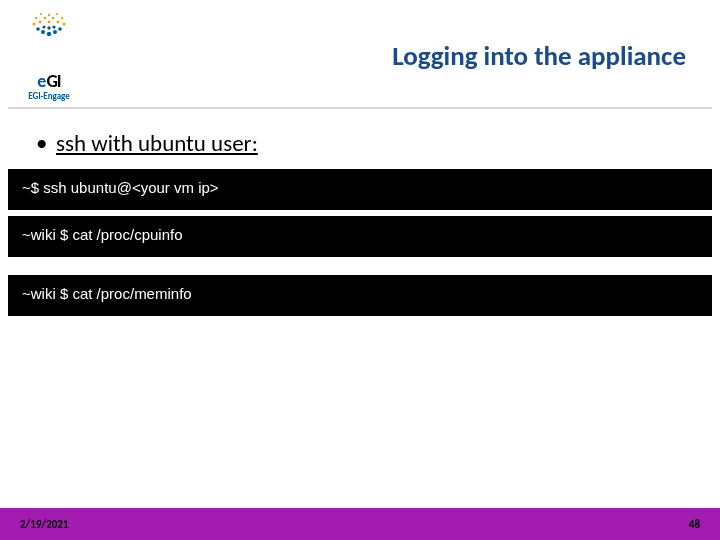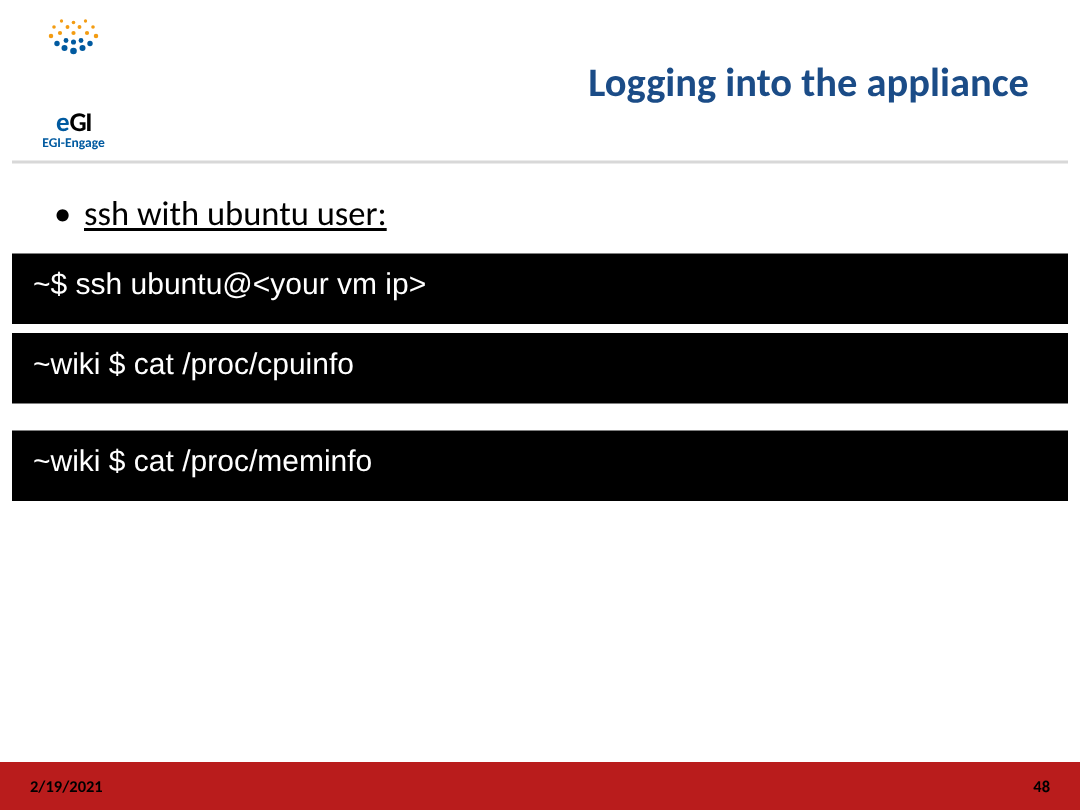--- a/index.html
+++ b/index.html
@@ -73,38 +73,38 @@
   .bullet::before {
     content: "•";
     position: absolute;
     left: 36px;
     top: 6px;
   }
   .term {
     background: #000;
     color: #fff;
     font-family: Arial, Helvetica, sans-serif;
-    font-size: 20px;
+    font-size: 15px;
     padding: 10px 14px 14px 14px;
     margin: 6px 8px 6px 8px;
   }
   .term-gap {
     height: 6px;
   }
   .footer {
     position: absolute;
     bottom: 0;
     left: 0;
     right: 0;
     height: 32px;
     display: flex;
     align-items: center;
     justify-content: space-between;
     padding: 0 20px;
-    background: #b91c1c;
+    background: #a21caf;
   }
   .footer-date {
     font-size: 11px;
     color: #000;
     font-weight: 700;
   }
   .footer-page {
     font-size: 11px;
     color: #000;
     font-weight: 700;

